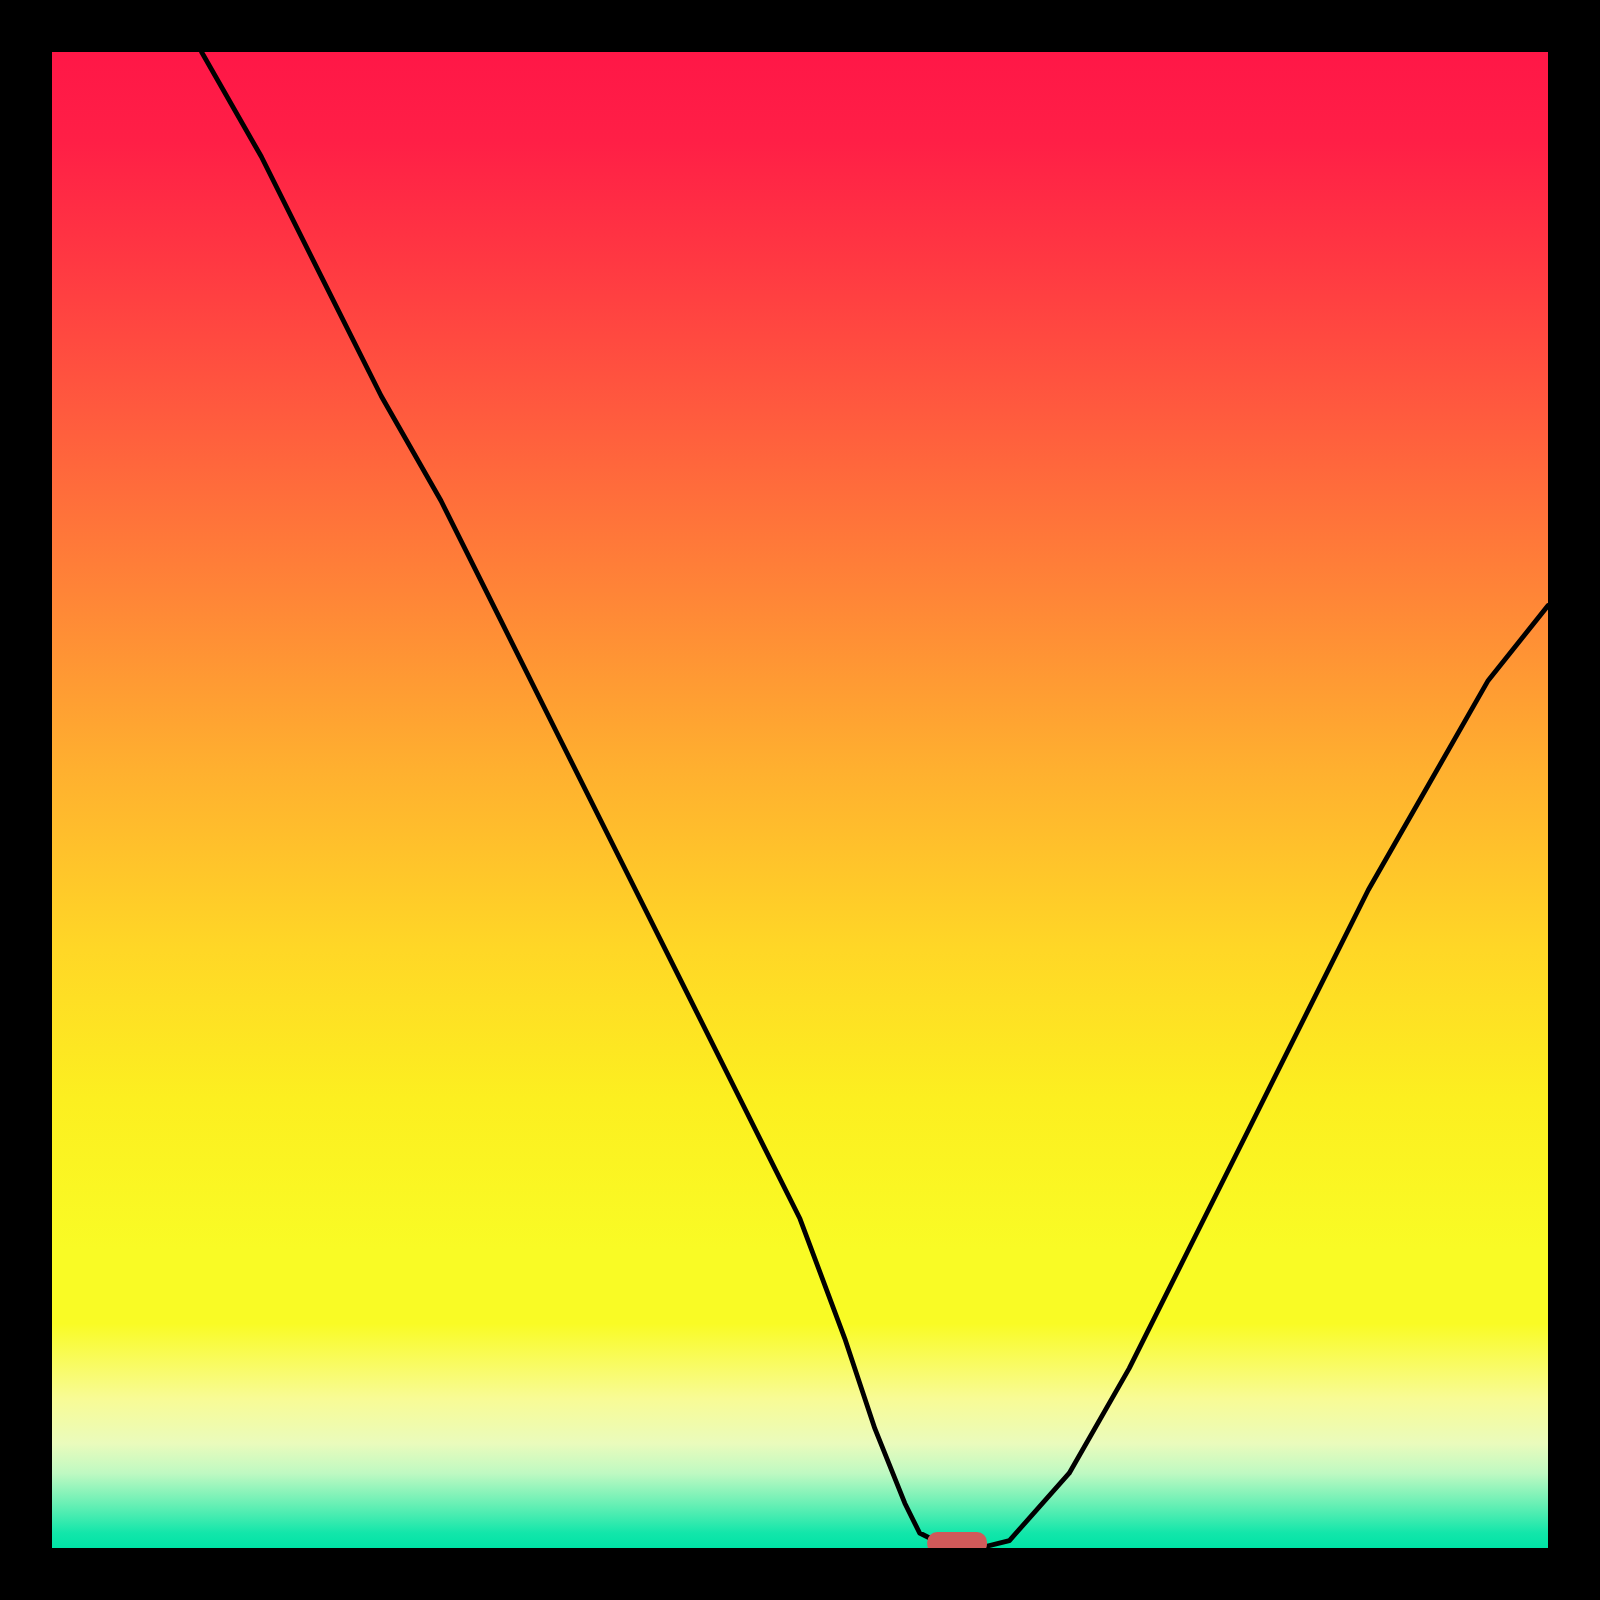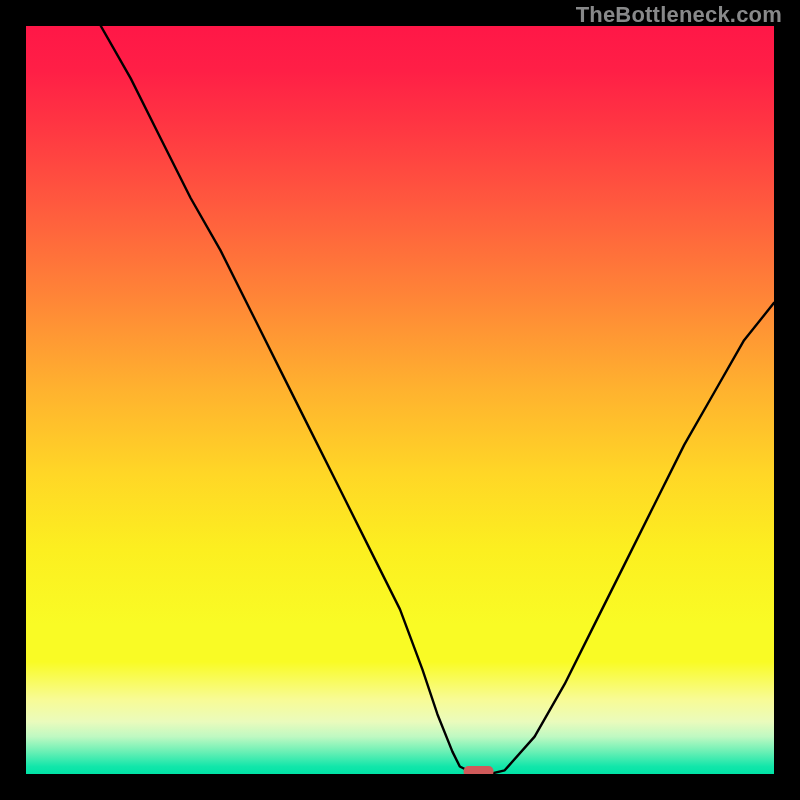--- a/index.html
+++ b/index.html
@@ -58,21 +58,20 @@
   }
   svg.curve {
     position: absolute;
     inset: 0;
   }
 </style>
 </head>
 <body>
 <div class="frame">
 
-  <div class="watermark">TheBottleneck.com</div>
 
   <div class="plot-area">
     <div class="gradient"></div>
 
     <svg class="curve" viewBox="0 0 748 748" preserveAspectRatio="none">
       <path id="curve-path" fill="none" stroke="#000000" stroke-width="2.4" stroke-linecap="round" stroke-linejoin="round" d="M74.8 0.0 L104.7 52.4 L134.6 112.2 L164.6 172.0 L194.5 224.4 L224.4 284.2 L254.3 344.1 L284.2 403.9 L314.2 463.8 L344.1 523.6 L374.0 583.4 L396.4 643.3 L411.4 688.2 L426.4 725.6 L433.8 740.5 L448.8 748.0 L463.8 748.0 L478.7 744.3 L508.6 710.6 L538.6 658.2 L568.5 598.4 L598.4 538.6 L628.3 478.7 L658.2 418.9 L688.2 366.5 L718.1 314.2 L748.0 276.8"></path>
 
       <rect id="min-marker" rx="5" ry="5" height="11" fill="#d05a5a" x="437.6" y="740.0" width="29.9"></rect>
     </svg>
   </div>

